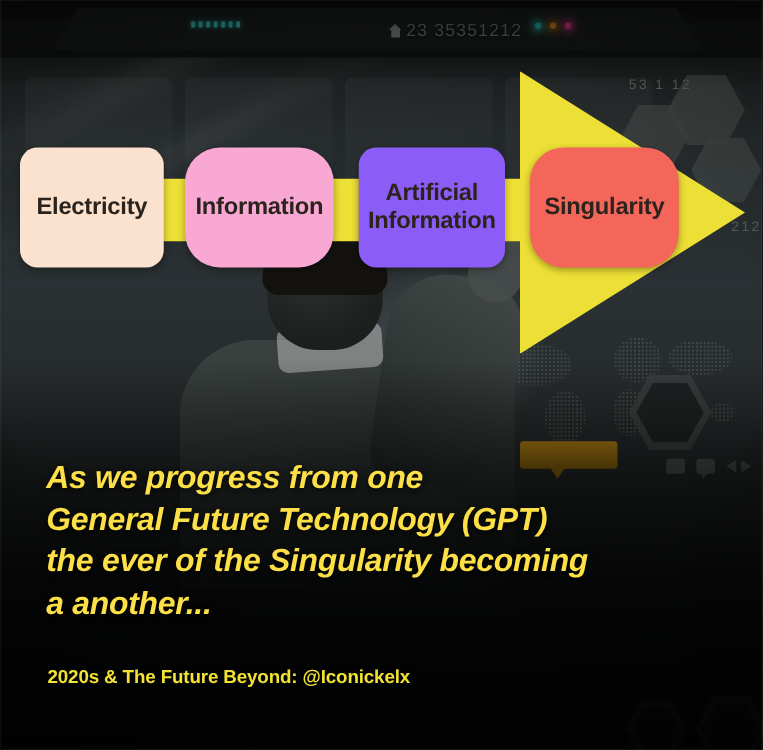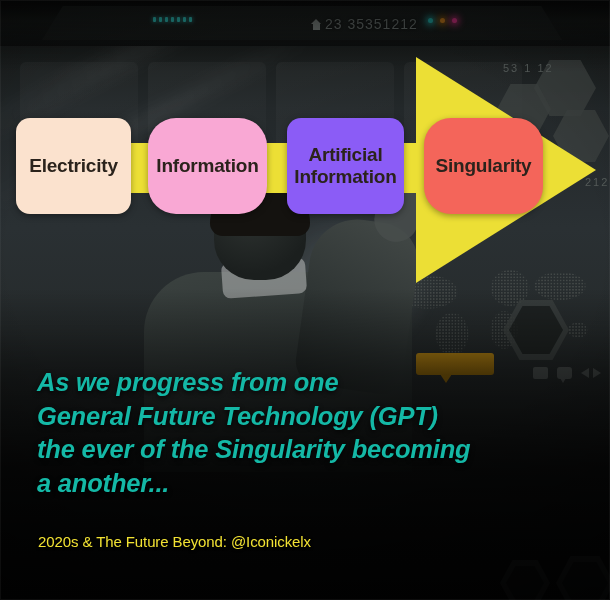--- a/index.html
+++ b/index.html
@@ -316,36 +316,36 @@
   .sb-1 { left: 16px;  width: 115px; justify-content: center; }
   .sb-2 { left: 148px; width: 119px; }
   .sb-3 { left: 287px; width: 117px; }
   .sb-4 { left: 424px; width: 119px; border-radius: 27px; }
 
   
   .quote {
     position: absolute;
     left: 37px; top: 366px;
     width: 545px;
-    color: #14b8a6;
+    color: #fde047;
     font-size: 25.5px;
     font-weight: 700;
     font-style: italic;
     line-height: 1.32;
     letter-spacing: -.2px;
     text-shadow: 0 2px 5px rgba(0,0,0,.85);
   }
   .quote .qline { display: block; white-space: nowrap; }
 
   .byline {
     position: absolute;
     left: 38px; top: 533px;
     color: #f2e233;
     font-size: 15px;
-    font-weight: 400;
+    font-weight: 700;
     letter-spacing: -.1px;
     text-shadow: 0 1px 3px rgba(0,0,0,.9);
     white-space: nowrap;
   }
 </style>
 </head>
 <body>
 
 <div id="stage">
 

